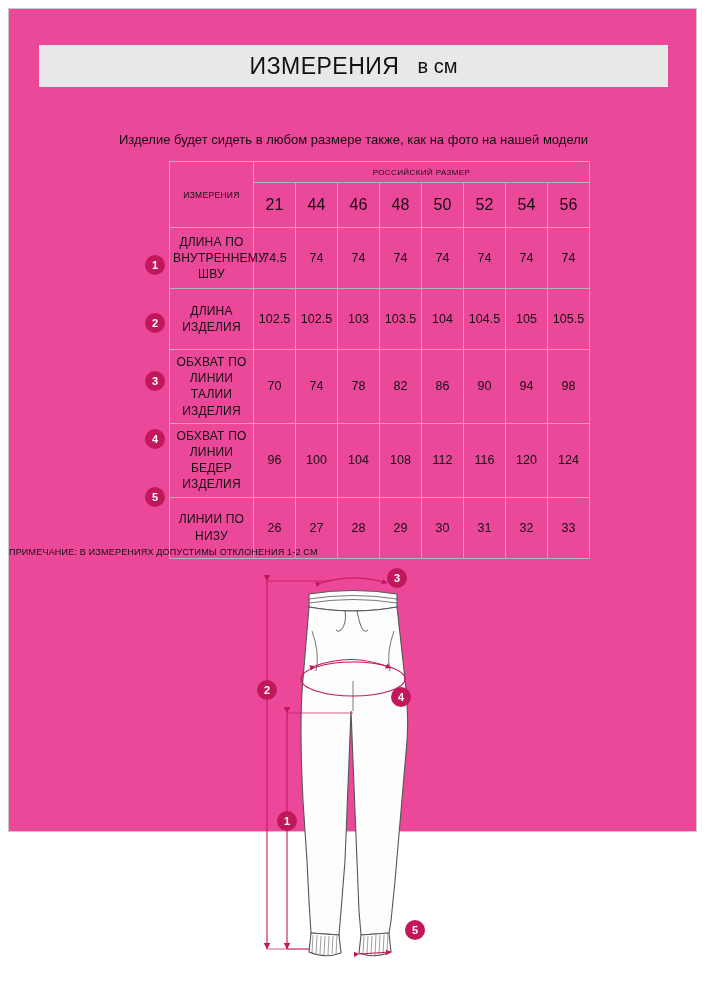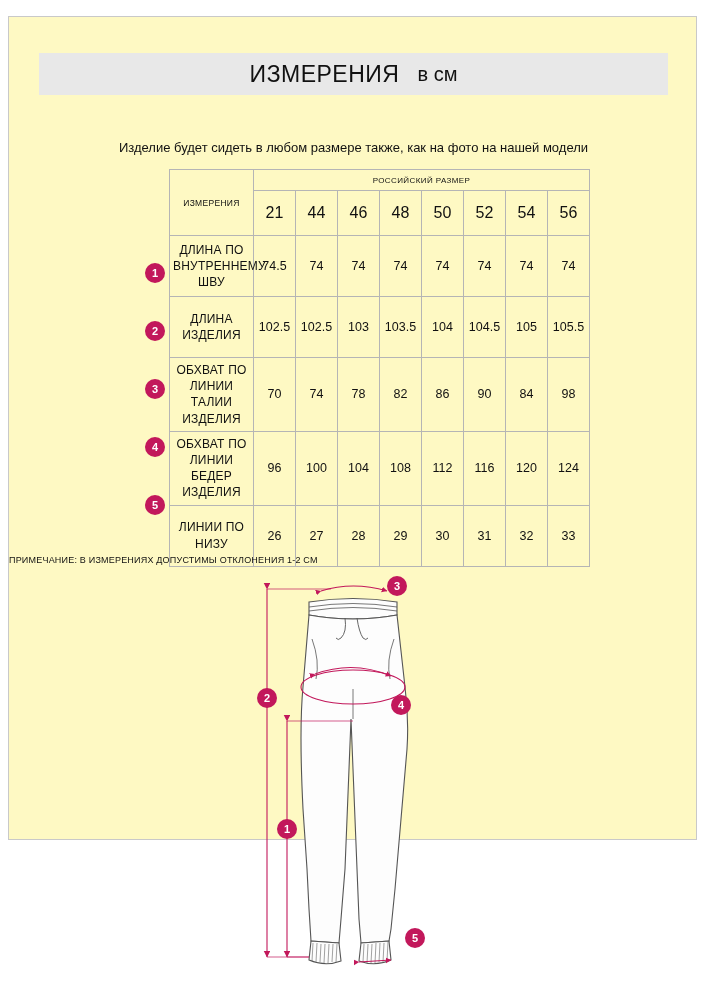--- a/index.html
+++ b/index.html
@@ -11,26 +11,26 @@
     width: 707px;
     height: 1000px;
     font-family: "Liberation Sans", sans-serif;
     color: #1a1a1a;
     position: relative;
     overflow: hidden;
   }
   .page {
     position: absolute;
     left: 8px;
-    top: 16px;
+    top: 8px;
     width: 689px;
     height: 824px;
     border: 1px solid #c9c9c9;
     box-sizing: border-box;
-    background: #fef9c3;
+    background: #ec4899;
   }
   .header-band {
     position: absolute;
     left: 30px;
     top: 36px;
     width: 629px;
     height: 42px;
     background: #e8e8e8;
     display: flex;
     align-items: center;
@@ -218,21 +218,21 @@
         </tr>
 
         <tr>
           <td class="row-label">ОБХВАТ ПО ЛИНИИ ТАЛИИ ИЗДЕЛИЯ</td>
           <td class="row-val">70</td>
           <td class="row-val">74</td>
           <td class="row-val">78</td>
           <td class="row-val">82</td>
           <td class="row-val">86</td>
           <td class="row-val">90</td>
-          <td class="row-val">84</td>
+          <td class="row-val">94</td>
           <td class="row-val">98</td>
         </tr>
 
         <tr>
           <td class="row-label">ОБХВАТ ПО ЛИНИИ БЕДЕР ИЗДЕЛИЯ</td>
           <td class="row-val">96</td>
           <td class="row-val">100</td>
           <td class="row-val">104</td>
           <td class="row-val">108</td>
           <td class="row-val">112</td>

